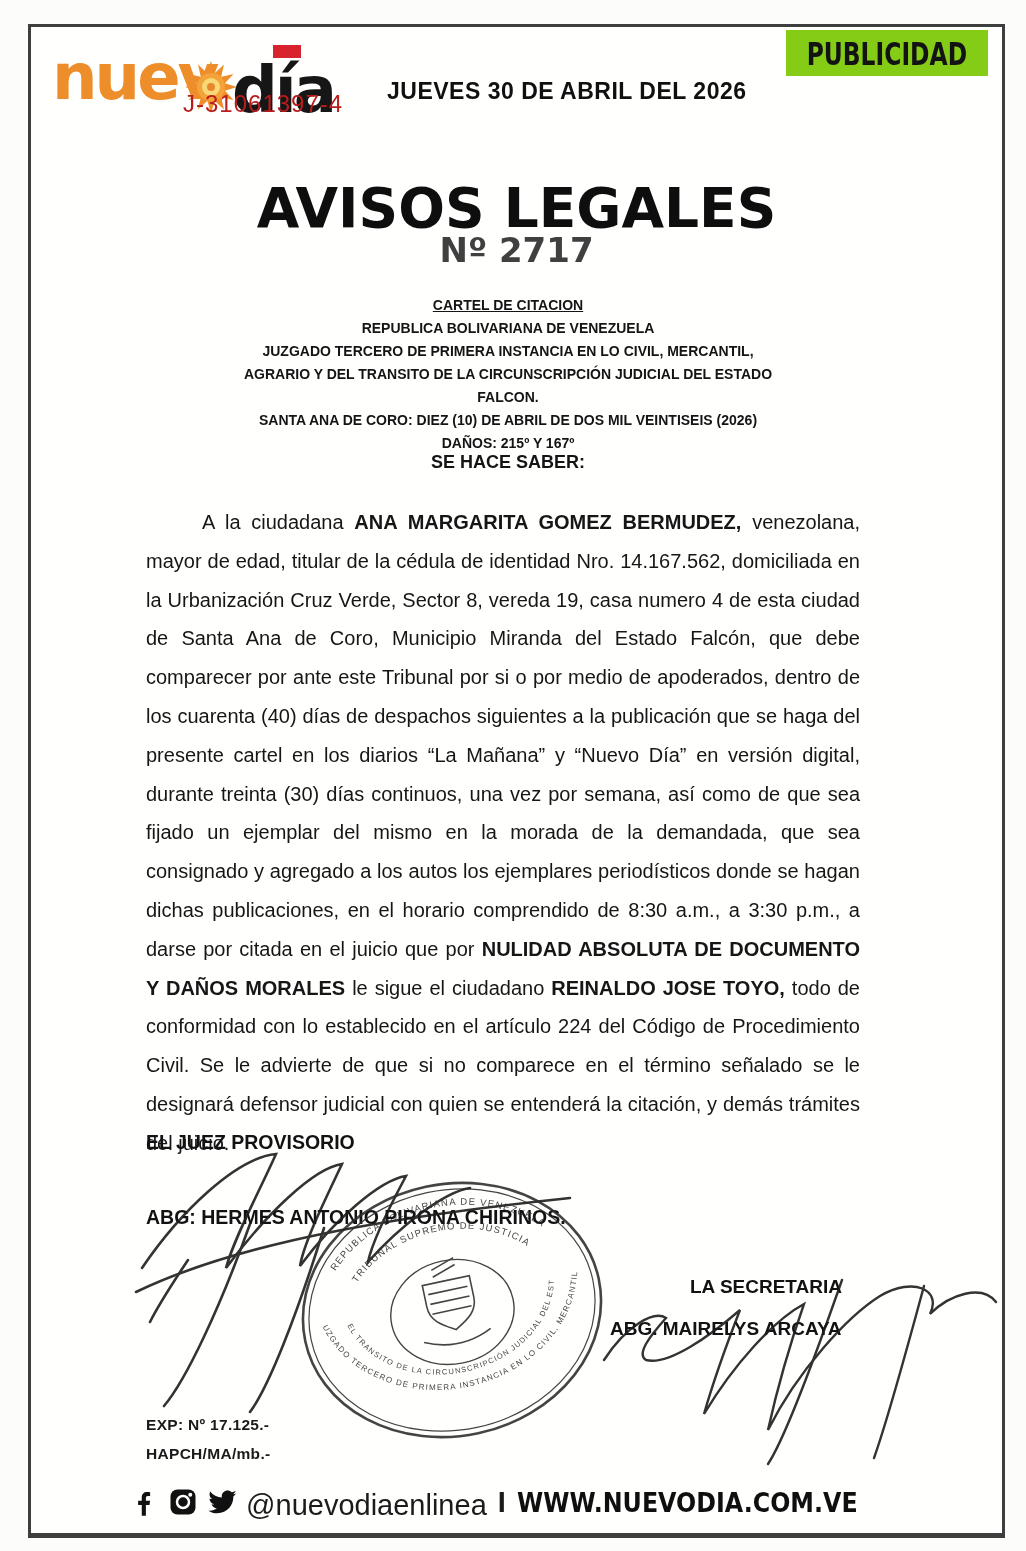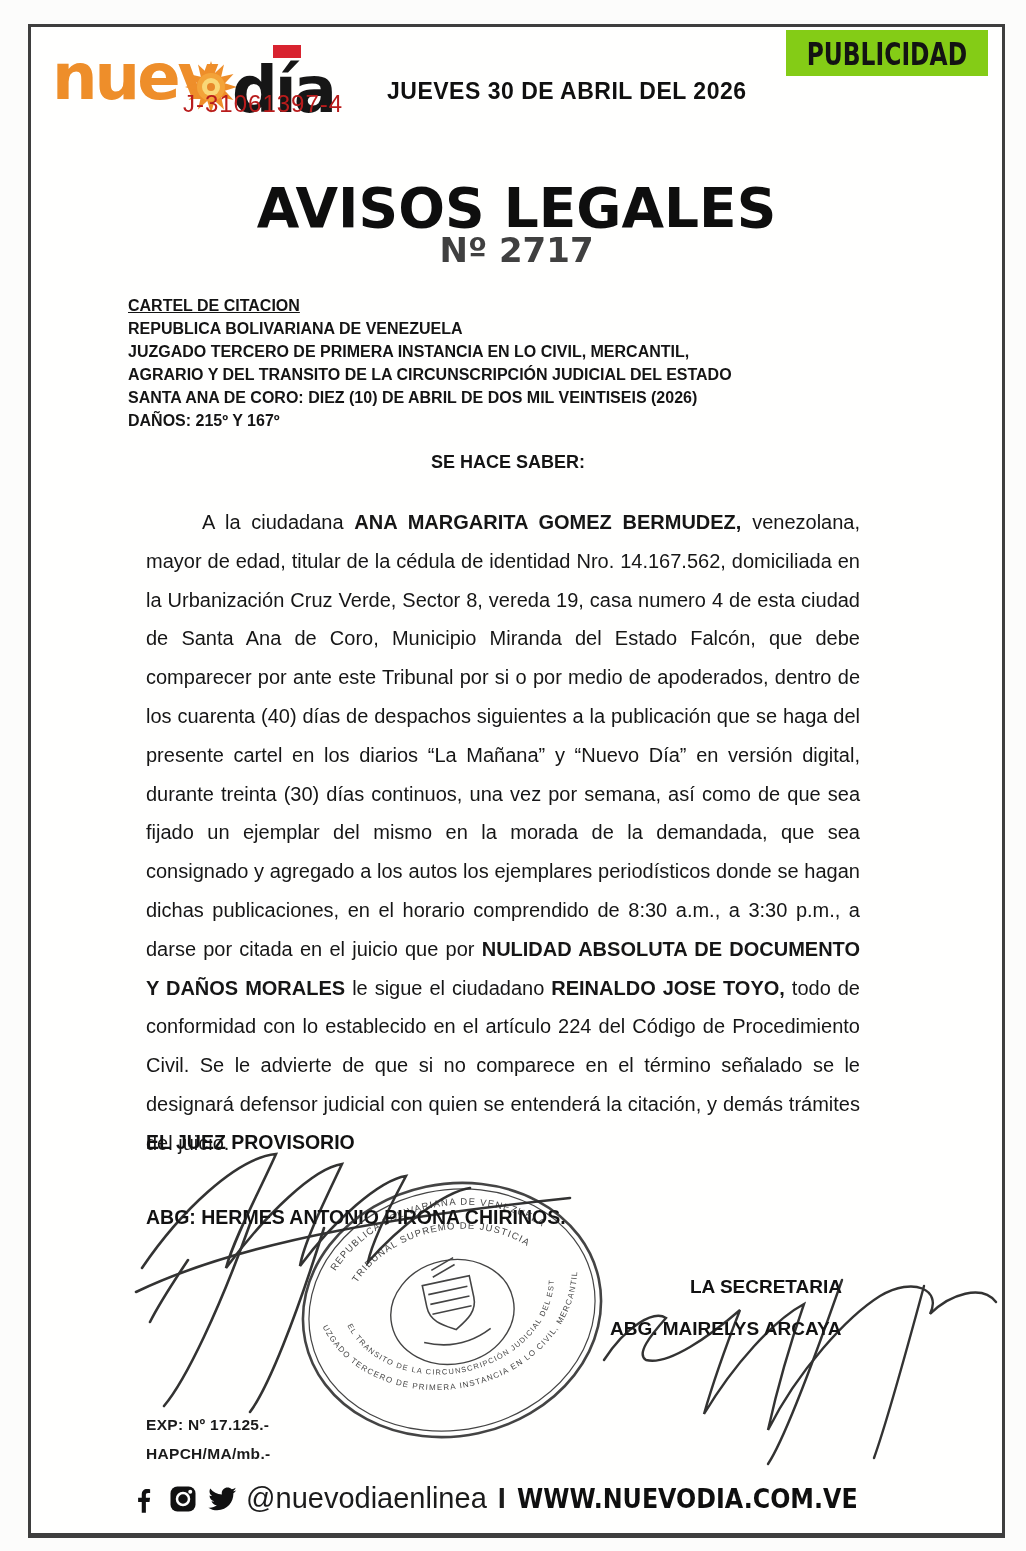--- a/index.html
+++ b/index.html
@@ -24,22 +24,22 @@
                 color:#131313; transform:scale(.78,1.08); white-space:nowrap; }
 
   
   .main-title { position:absolute; left:28px; top:176px; width:977px; text-align:center;
                 font-family:"DejaVu Sans", sans-serif; font-weight:800; font-size:55px;
                 color:#0e0e0e; letter-spacing:0; }
   .notice-number { position:absolute; left:28px; top:230px; width:977px; text-align:center;
                 font-family:"DejaVu Sans", sans-serif; font-weight:800; font-size:34px; color:#404040; }
 
   
-  .notice-head { position:absolute; left:128px; top:294px; width:760px; text-align:left;
-                 font-weight:700; font-size:16px; line-height:23px; color:#141414; }
+  .notice-head { position:absolute; left:128px; top:294px; width:760px; text-align:center;
+                 font-weight:700; font-size:14px; line-height:23px; color:#141414; }
   .notice-head .heading { text-decoration:underline; }
   .salutation { position:absolute; left:128px; top:452px; width:760px; text-align:center;
                 font-weight:700; font-size:18px; color:#141414; }
 
   
   .legal-body { position:absolute; left:146px; top:503px; width:714px; font-size:20px;
                 line-height:38.8px; text-align:justify; text-indent:56px; color:#161616; }
   .legal-body .b { font-weight:700; }
 
   
@@ -53,21 +53,21 @@
   .secretary-sig { left:592px; top:1262px; }
   .court-seal { left:292px; top:1172px; opacity:.88; }
 
   .exp-line { position:absolute; left:146px; font-weight:700; font-size:15.5px; color:#1a1a1a; letter-spacing:.3px; }
   .exp-1 { top:1416px; } .exp-2 { top:1445px; }
 
   
   .footer { position:absolute; left:28px; top:1482px; width:977px; display:flex;
             align-items:center; justify-content:center; gap:9px; }
   .footer svg { width:30px; height:30px; flex:0 0 auto; }
-  .handle { font-size:29px; color:#1b1b1b; letter-spacing:0; }
+  .handle { font-size:29px; color:#1b1b1b; letter-spacing:0;margin-top:7px; }
   .sep { font-size:29px; font-weight:700; color:#1b1b1b; margin:0 2px; }
   .website { font-family:"DejaVu Sans", sans-serif; font-size:27px; font-weight:800;
              color:#0f0f0f; transform:scaleX(.88); transform-origin:left center; white-space:nowrap; }
 </style>
 </head>
 <body>
 
 <div class="page">
   <div class="frame"></div>
 
@@ -100,20 +100,21 @@
   </div>
 
   <div class="main-title">AVISOS LEGALES</div>
   <div class="notice-number">Nº 2717</div>
 
   <div class="notice-head">
     <div class="heading">CARTEL DE CITACION</div>
     <div>REPUBLICA BOLIVARIANA DE VENEZUELA</div>
     <div>JUZGADO TERCERO DE PRIMERA INSTANCIA EN LO CIVIL, MERCANTIL,</div>
     <div>AGRARIO Y DEL TRANSITO DE LA CIRCUNSCRIPCIÓN JUDICIAL DEL ESTADO</div>
+    <div>FALCON.</div>
     <div>SANTA ANA DE CORO: DIEZ (10) DE ABRIL DE DOS MIL VEINTISEIS (2026)</div>
     <div>DAÑOS: 215º Y 167º</div>
   </div>
   <div class="salutation">SE HACE SABER:</div>
 
   <p class="legal-body"><span>A la ciudadana </span><span class="b">ANA MARGARITA GOMEZ BERMUDEZ,</span><span> venezolana, mayor de edad, titular de la cédula de identidad Nro. 14.167.562, domiciliada en la Urbanización Cruz Verde, Sector 8, vereda 19, casa numero 4 de esta ciudad de Santa Ana de Coro, Municipio Miranda del Estado Falcón, que debe comparecer por ante este Tribunal por si o por medio de apoderados, dentro de los cuarenta (40) días de despachos siguientes a la publicación que se haga del presente cartel en los diarios “La Mañana” y “Nuevo Día” en versión digital, durante treinta (30) días continuos, una vez por semana, así como de que sea fijado un ejemplar del mismo en la morada de la demandada, que sea consignado y agregado a los autos los ejemplares periodísticos donde se hagan dichas publicaciones, en el horario comprendido de 8:30 a.m., a 3:30 p.m., a darse por citada en el juicio que por </span><span class="b">NULIDAD ABSOLUTA DE DOCUMENTO Y DAÑOS MORALES</span><span> le sigue el ciudadano </span><span class="b">REINALDO JOSE TOYO,</span><span> todo de conformidad con lo establecido en el artículo 224 del Código de Procedimiento Civil. Se le advierte de que si no comparece en el término señalado se le designará defensor judicial con quien se entenderá la citación, y demás trámites del juicio.</span></p>
 
   <div class="sig-label judge-title">EL JUEZ PROVISORIO</div>
   <div class="sig-label judge-name">ABG: HERMES ANTONIO PIRONA CHIRINOS.</div>
   <svg class="sig-svg judge-sig" width="470" height="280" viewBox="0 0 470 280">

